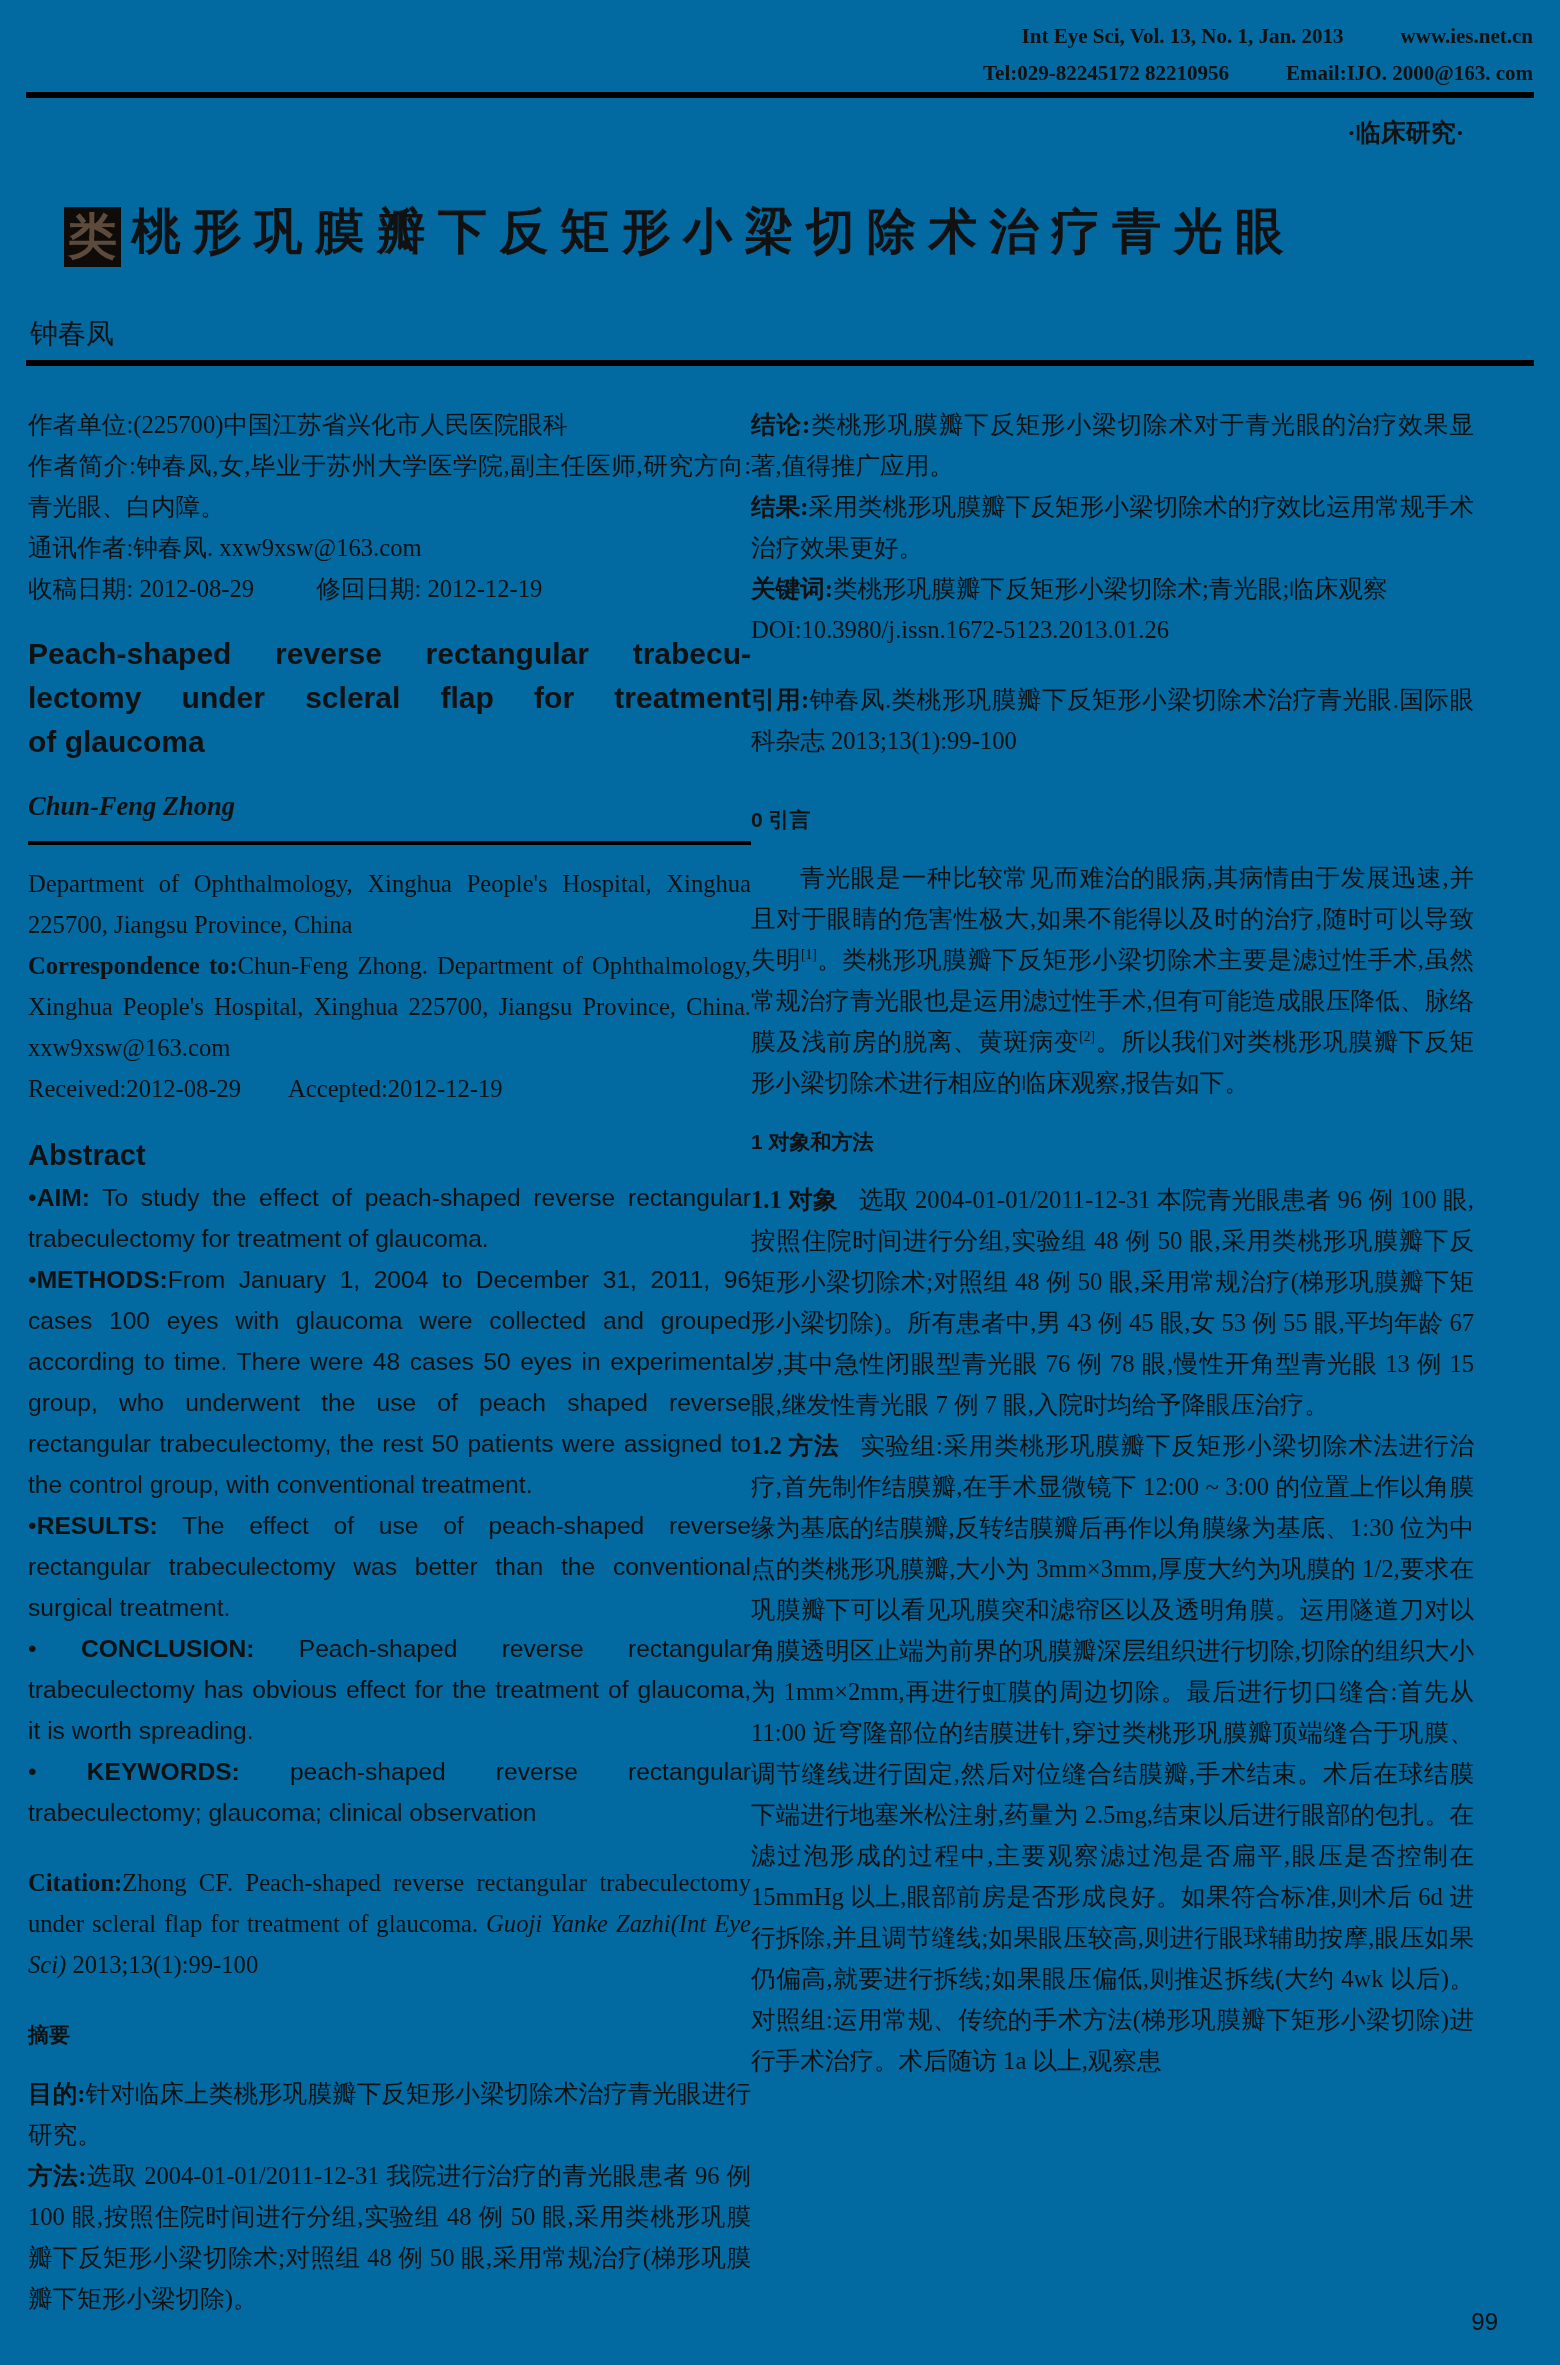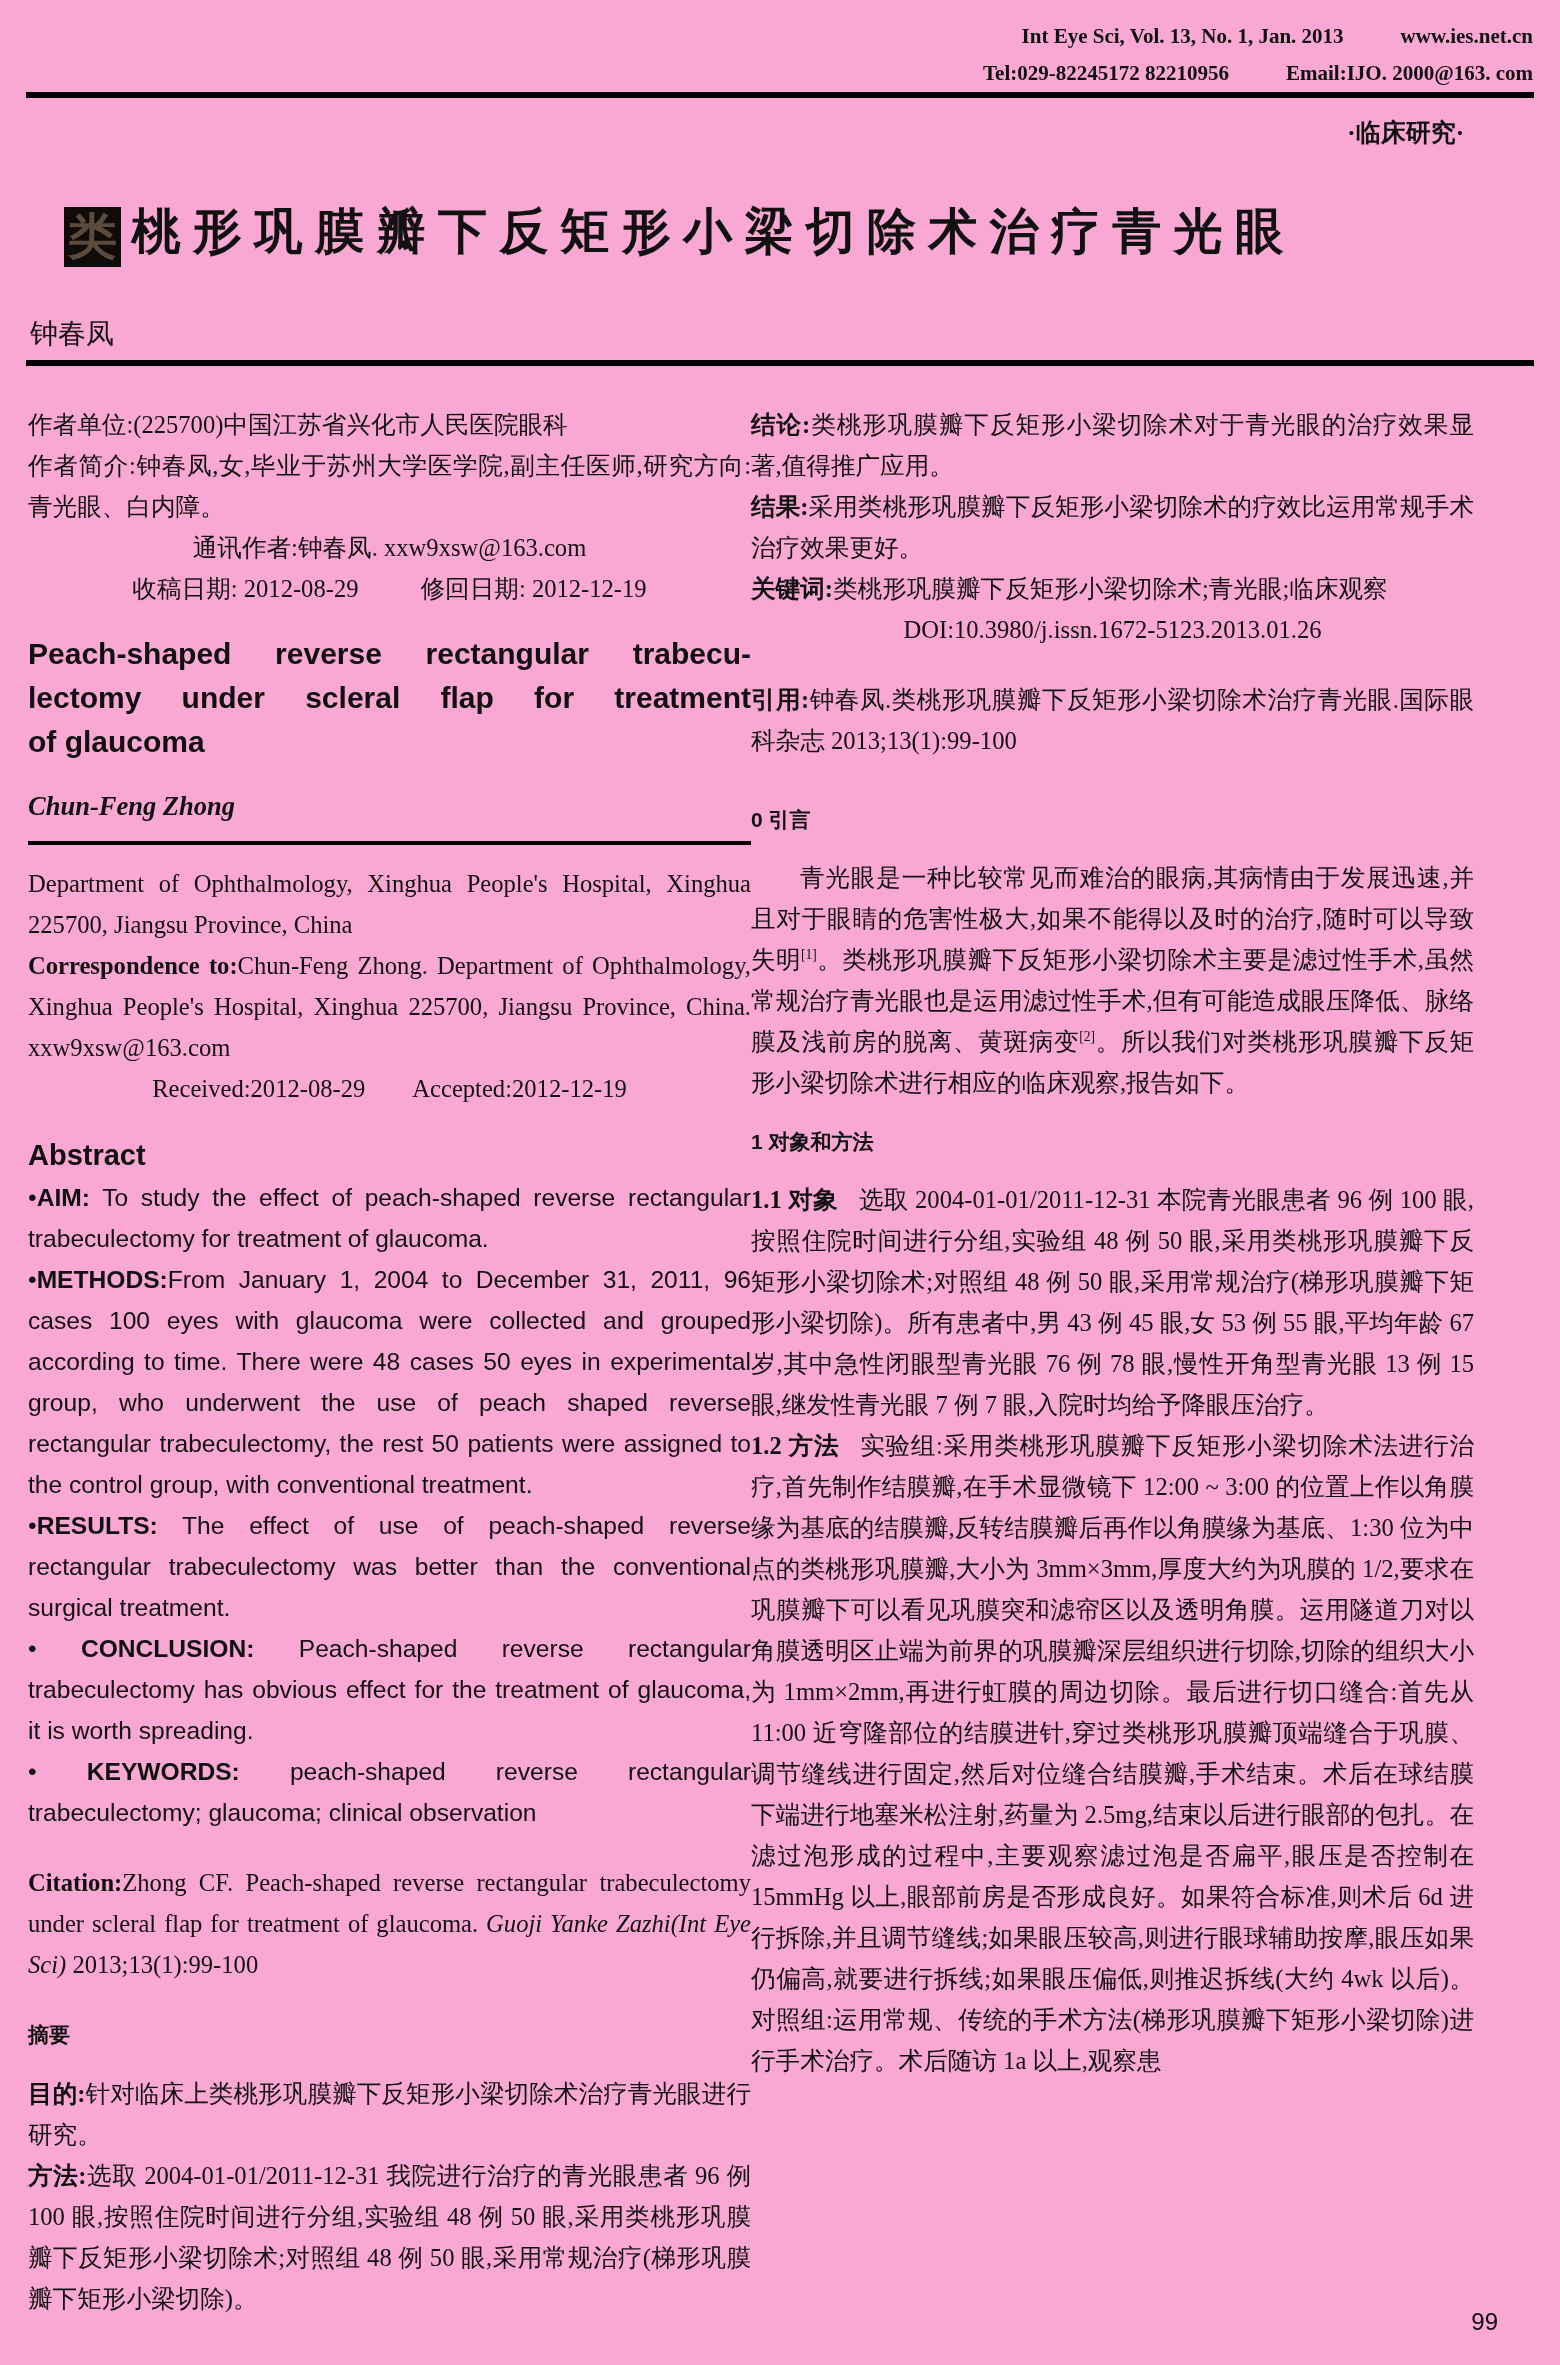--- a/index.html
+++ b/index.html
@@ -1,16 +1,16 @@
 <!DOCTYPE html>
 <html style="font-size:7.6px"><head>
 <meta charset="utf-8">
 <style>
   html,body{margin:0;padding:0;background:#6b6b6b;}
-  .page{position:relative;width:1560px;height:2366px;background:#f9a8d4;color:#111111;overflow:hidden;}
+  .page{position:relative;width:1560px;height:2366px;background:#0369a1;color:#111111;overflow:hidden;}
 
   
   .masthead{position:absolute;top:18px;right:27px;text-align:right;
     font-family:"Liberation Serif",serif;font-weight:bold;font-size:21px;line-height:37px;white-space:nowrap;}
   .masthead .gap{display:inline-block;width:57px;}
   .rule{position:absolute;left:26px;right:26px;background:#000;}
   .rule-top{top:92px;height:6.2px;}
   .section-label{position:absolute;top:116px;right:96px;
     font-family:"Liberation Serif",serif;font-size:25px;font-weight:bold;}
 
@@ -25,21 +25,21 @@
 
   
   .columns{position:absolute;top:404px;left:28px;width:1504px;display:flex;}
   .col{width:723px;flex:0 0 723px;}
   p{margin:0;}
   .cn{font-family:"Liberation Serif",serif;font-size:24.6px;line-height:41px;text-align:justify;}
   .serif{font-family:"Liberation Serif",serif;font-size:24.6px;line-height:41px;text-align:justify;}
   .sans{font-family:"Liberation Sans",sans-serif;font-size:24.6px;line-height:41px;text-align:justify;}
   .lbl{font-weight:bold;}
   .num-lbl{font-weight:bold;margin-right:21px;}
-  .nojust{text-align:center;}
+  .nojust{text-align:left;}
   .indent{text-indent:49px;}
   sup{font-size:0.55em;line-height:0;vertical-align:super;}
   .it{font-style:italic;}
 
   .en-title{margin-top:23px;font-family:"Liberation Sans",sans-serif;font-weight:bold;
     font-size:30px;line-height:44px;}
   .en-title .line{text-align:justify;text-align-last:justify;}
   .en-title .line.last{text-align-last:left;}
   .en-author{margin-top:28px;font-family:"Liberation Serif",serif;font-weight:bold;
     font-size:26.5px;line-height:29px;font-style:italic;}

